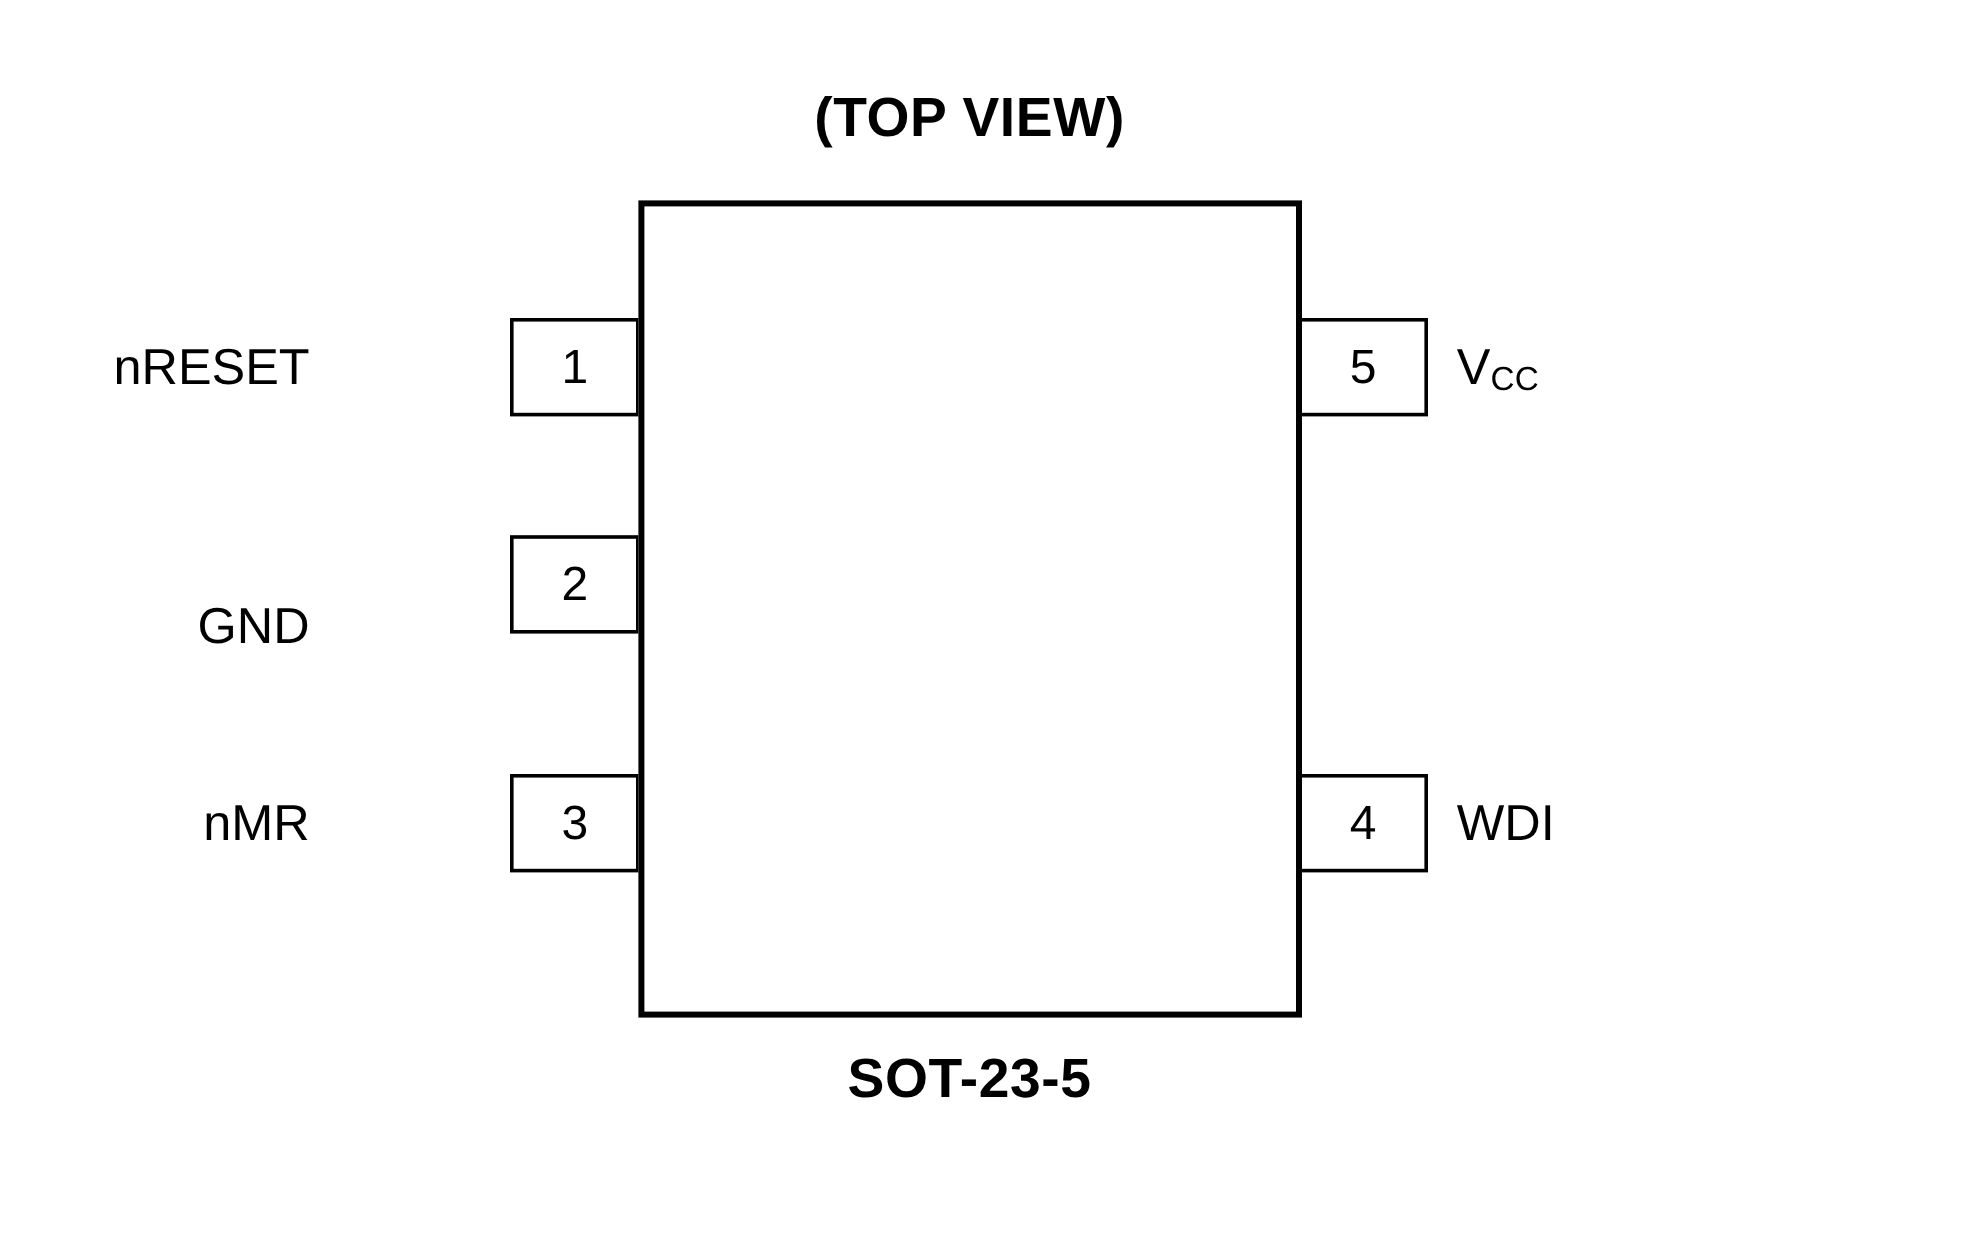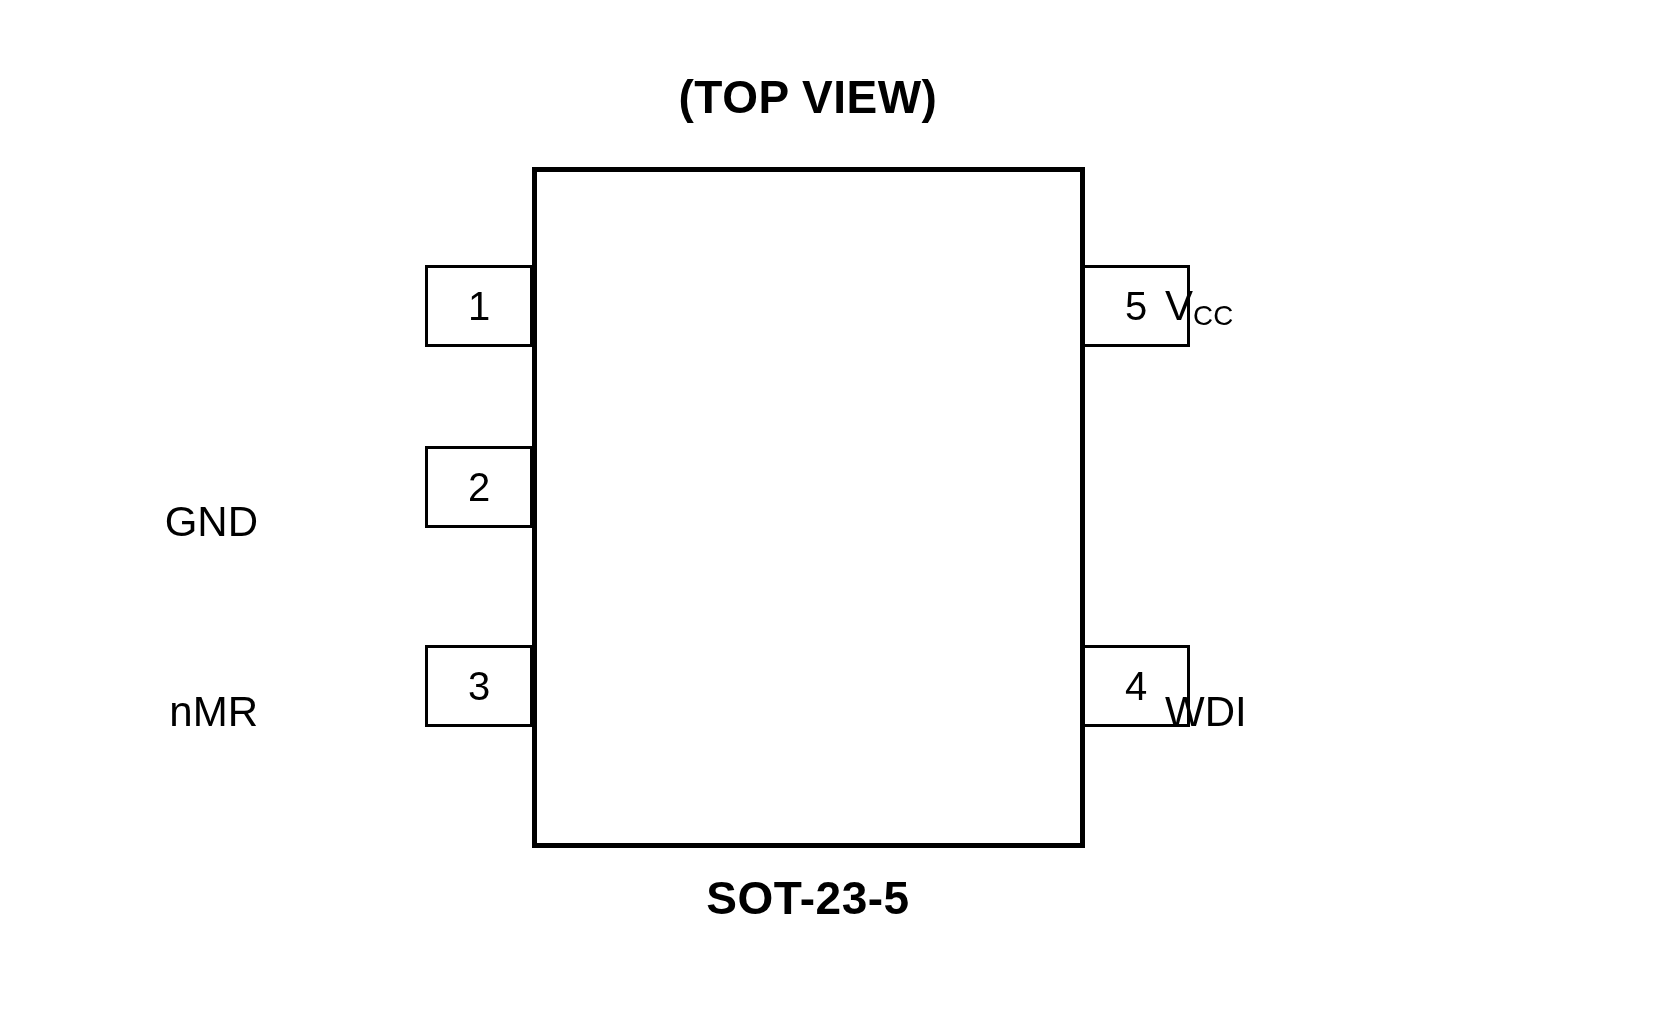--- a/index.html
+++ b/index.html
@@ -87,26 +87,26 @@
     font-weight: normal;
     line-height: 1;
     white-space: nowrap;
     z-index: 4;
   }
   .pin-label.left {
     right: 1250px;      
     text-align: right;
   }
   .pin-label.right {
-    left: 1165px;
+    left: 1214px;
     text-align: right;
   }
   .lbl-row-1 { top: 285px; }
   .lbl-row-2 { top: 466px; margin-top: 35px; }
-  .lbl-row-3 { top: 665px; margin-top: 26px; }
+  .lbl-row-3 { top: 665px; }
 
   .pin-label sub {
     font-size: 0.66em;
     vertical-align: baseline;
     position: relative;
     top: 0.17em;
     letter-spacing: 0.2px;
   }
 
   
@@ -142,20 +142,21 @@
     <span class="pin-num">3</span>
   </div>
 
   <div class="pin-tab right row-1">
     <span class="pin-num">5</span>
   </div>
   <div class="pin-tab right row-3">
     <span class="pin-num">4</span>
   </div>
 
+  <div class="pin-label left lbl-row-1">nRESET</div>
   <div class="pin-label left lbl-row-2">GND</div>
   <div class="pin-label left lbl-row-3">nMR</div>
 
   <div class="pin-label right lbl-row-1"><span>V</span><sub>CC</sub></div>
 
   <div class="pin-label right lbl-row-3">WDI</div>
 
   <div class="caption">SOT-23-5</div>
 
 </div>

